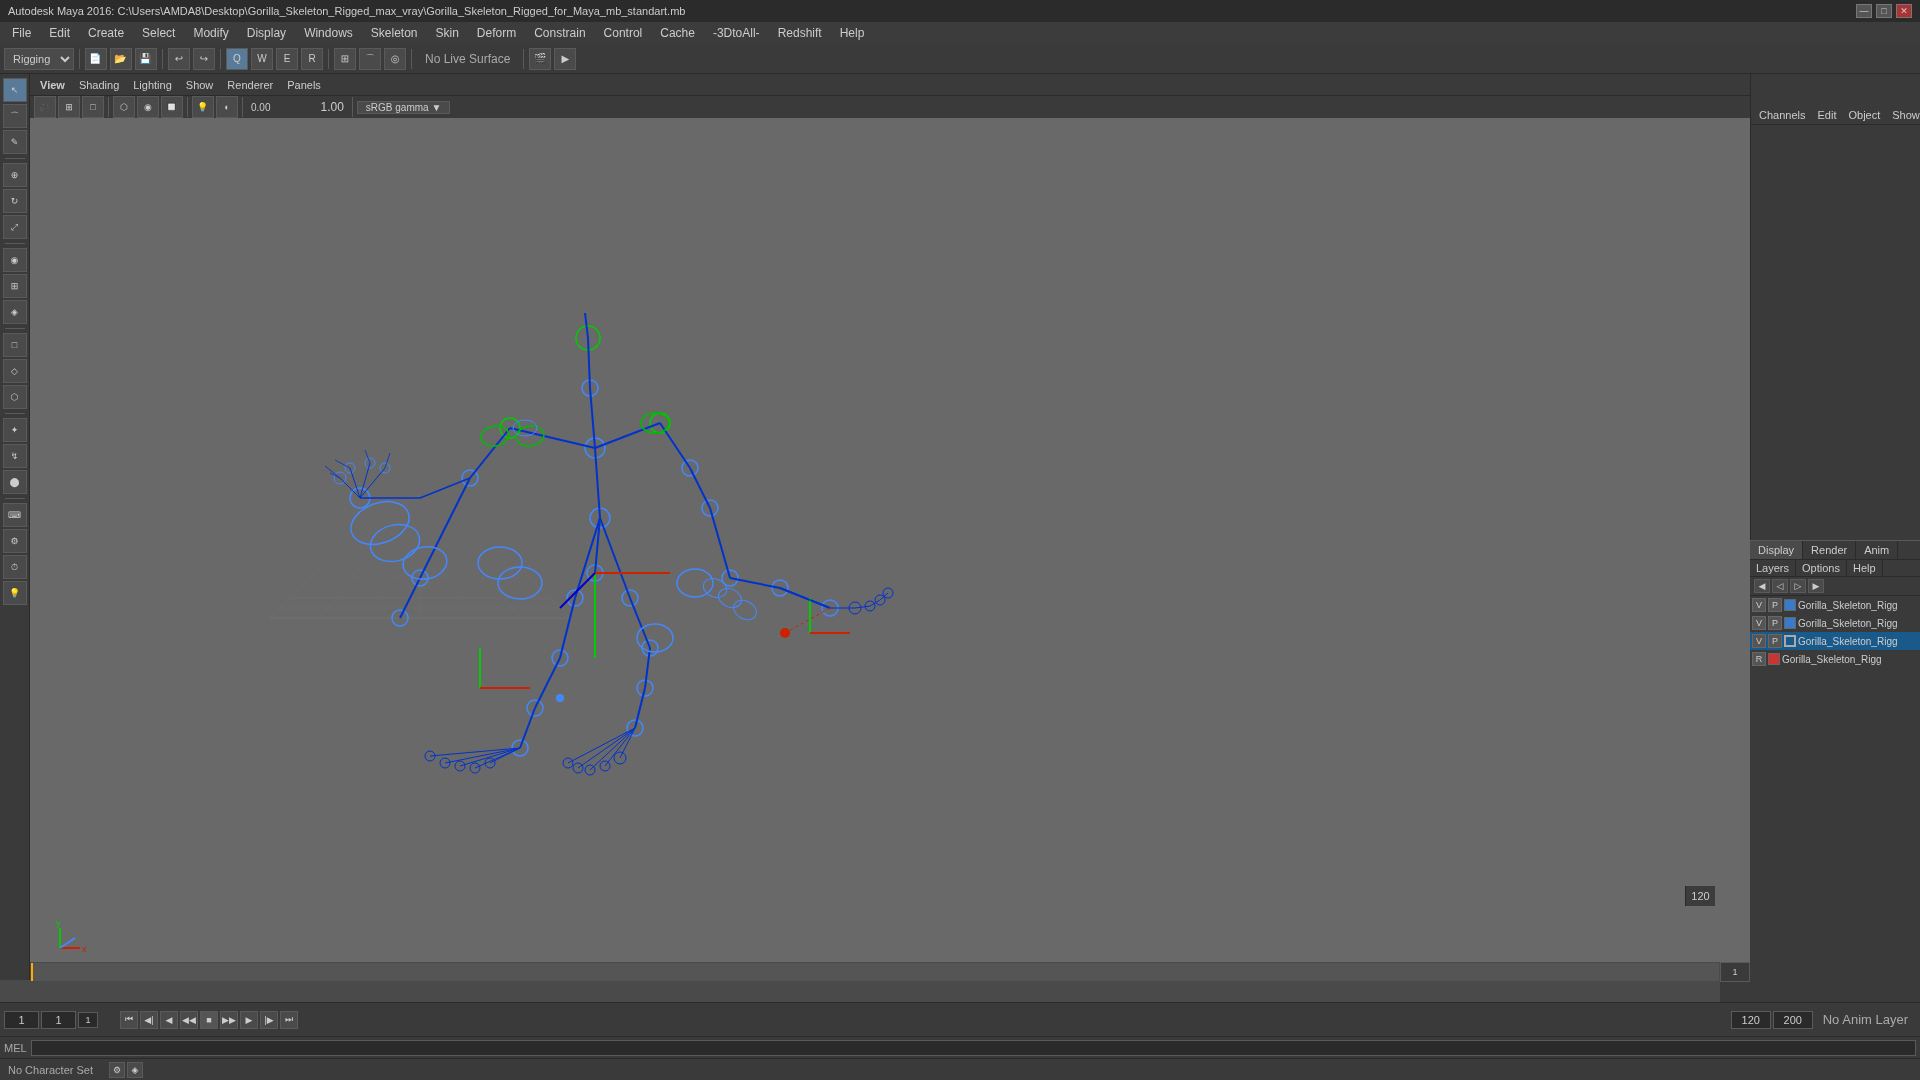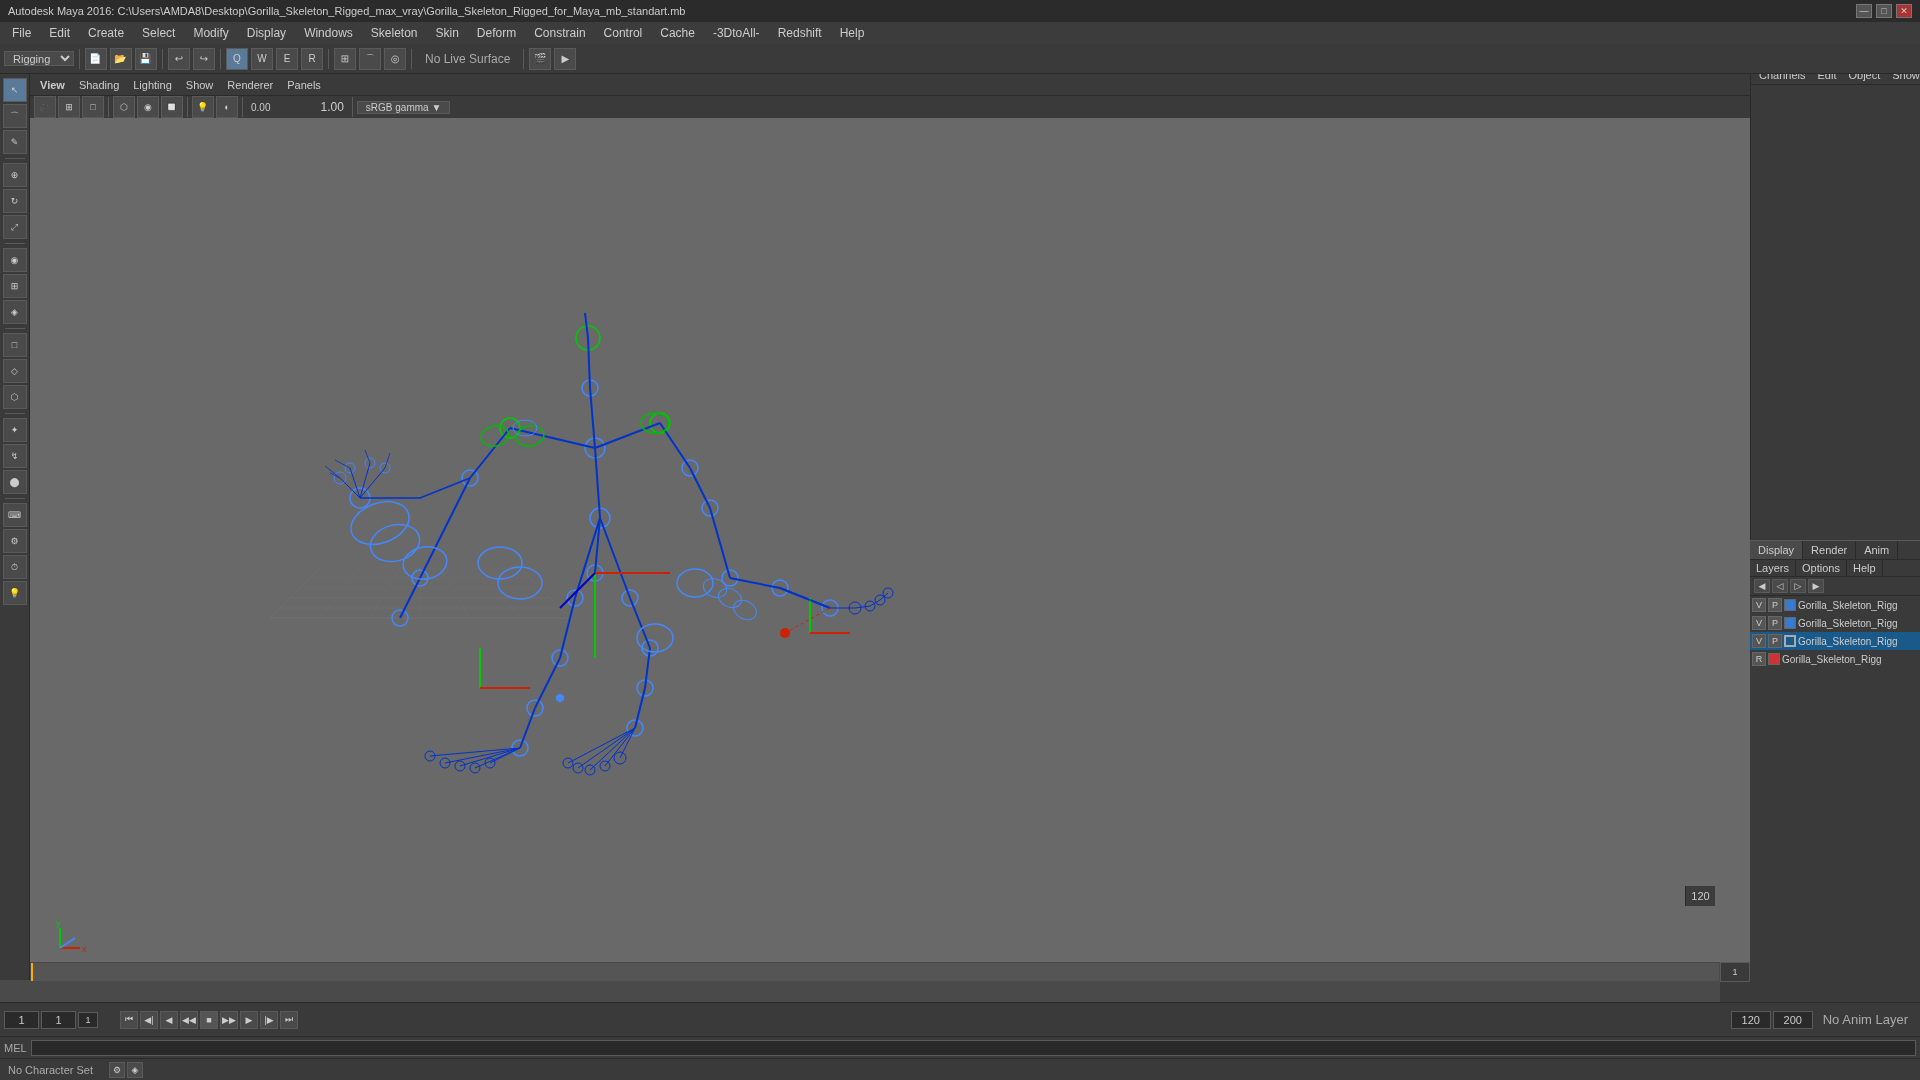--- a/index.html
+++ b/index.html
@@ -94,21 +94,21 @@
       color: #ccc;
       font-size: 10px;
     }
     .toolbar-separator {
       width: 1px;
       height: 20px;
       background: #5a5a5a;
       margin: 0 2px;
     }
     .toolbar-dropdown {
-      height: 15px;
+      height: 22px;
       background: #4a4a4a;
       border: 1px solid #5a5a5a;
       color: #ccc;
       font-size: 11px;
       padding: 0 4px;
       cursor: pointer;
       min-width: 70px;
     }
     .no-live-surface {
       color: #aaa;
@@ -242,20 +242,21 @@
       display: flex;
       padding: 2px 4px;
       gap: 4px;
       border-bottom: 1px solid #2a2a2a;
     }
     .cb-tab {
       color: #ccc;
       font-size: 11px;
       cursor: pointer;
       padding: 1px 4px;
+      margin-top: 40px;
     }
 
     #channel-box-content {
       flex: 1;
       background: #3a3a3a;
     }
 
     
     #layer-editor {
       position: absolute;

